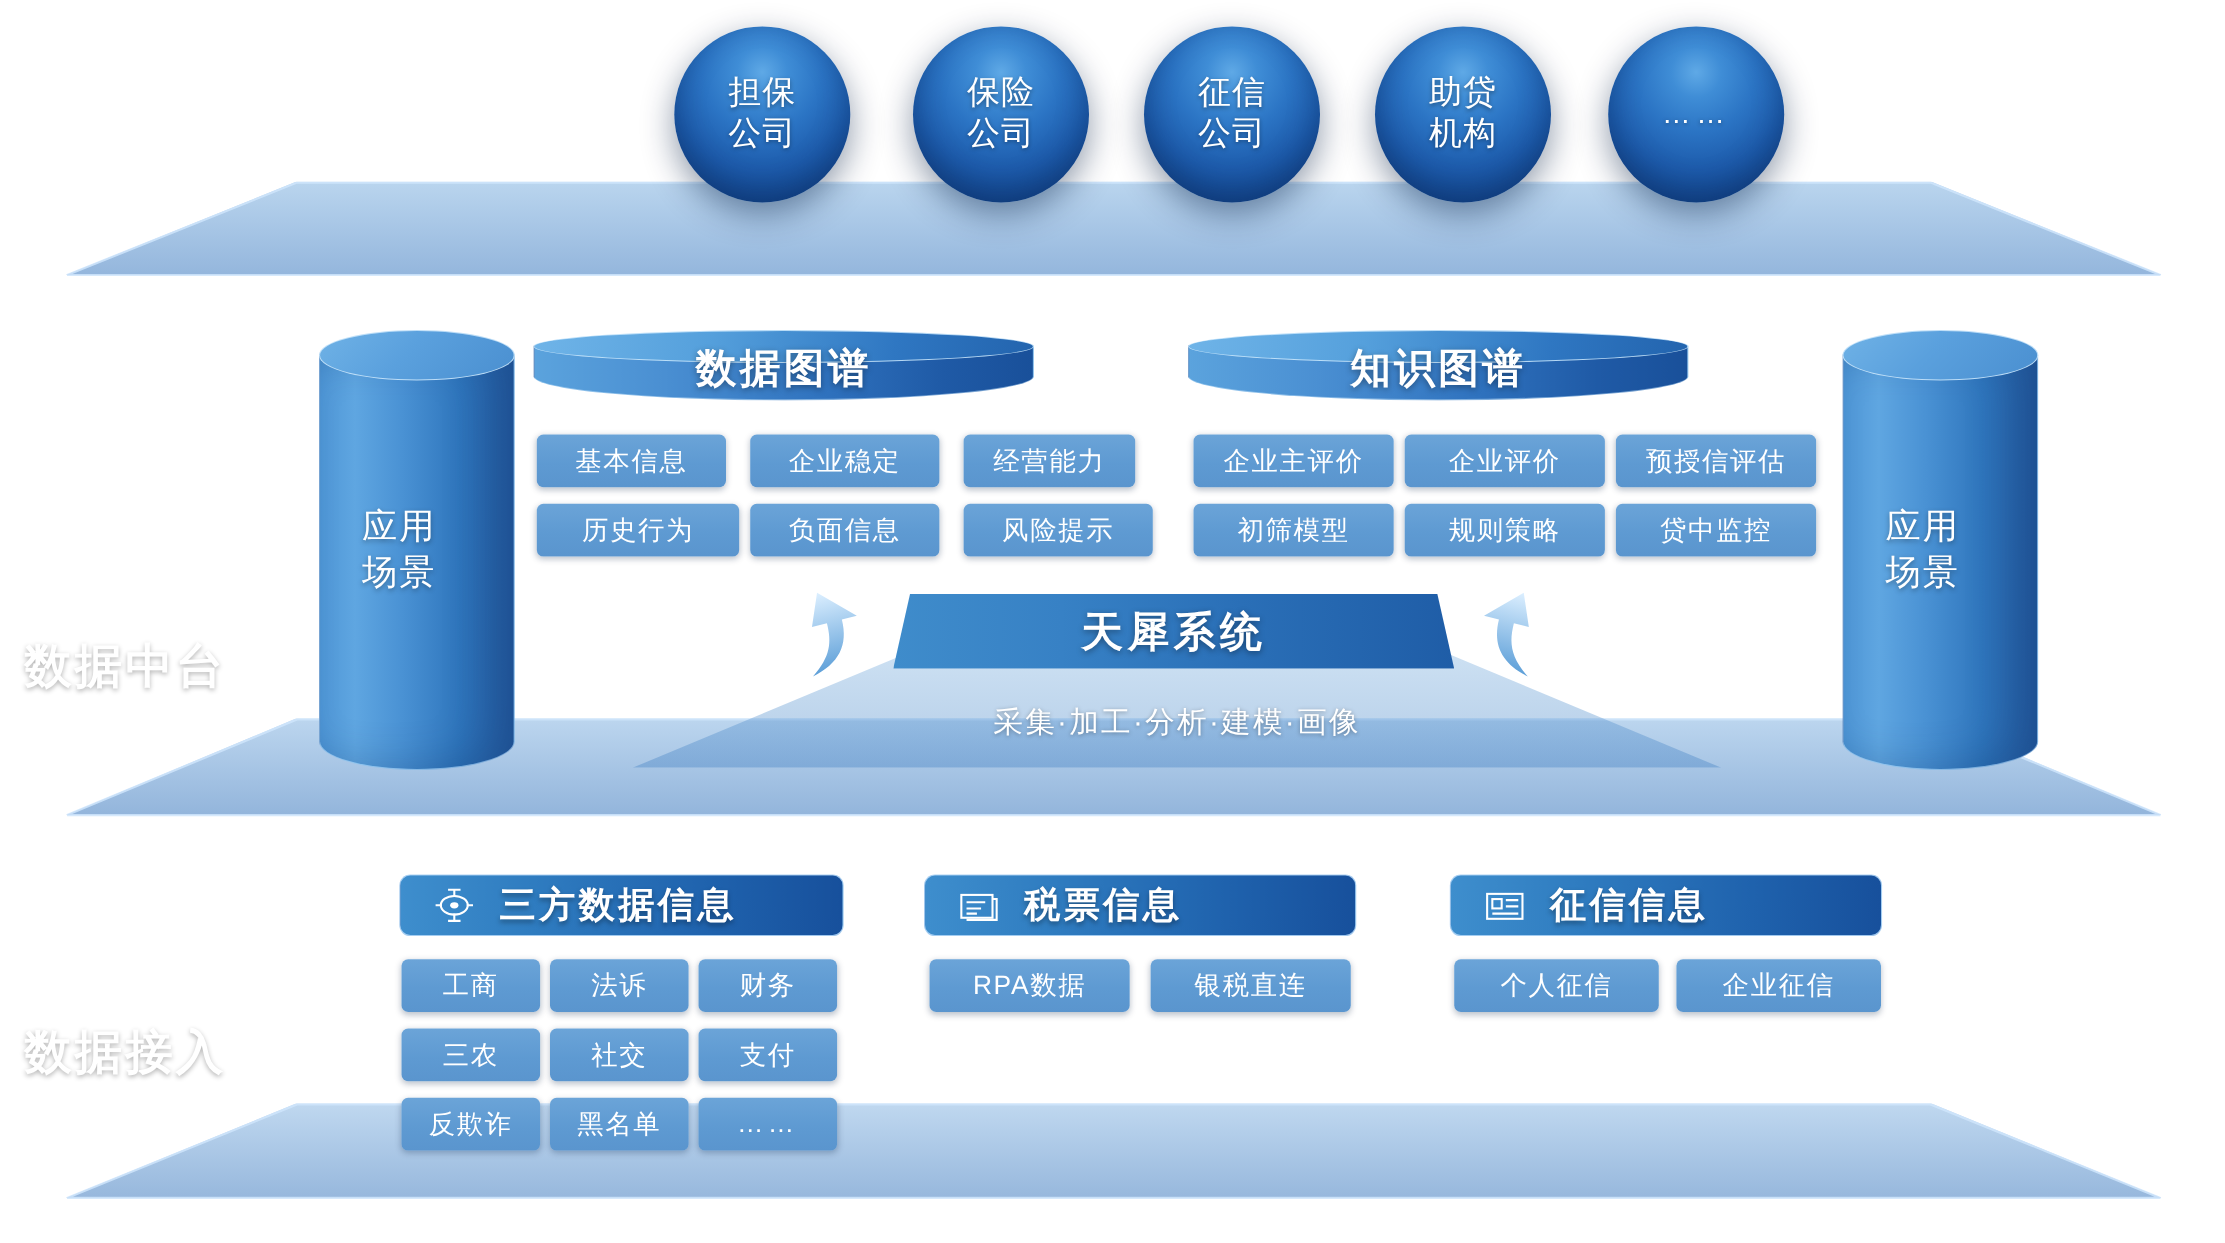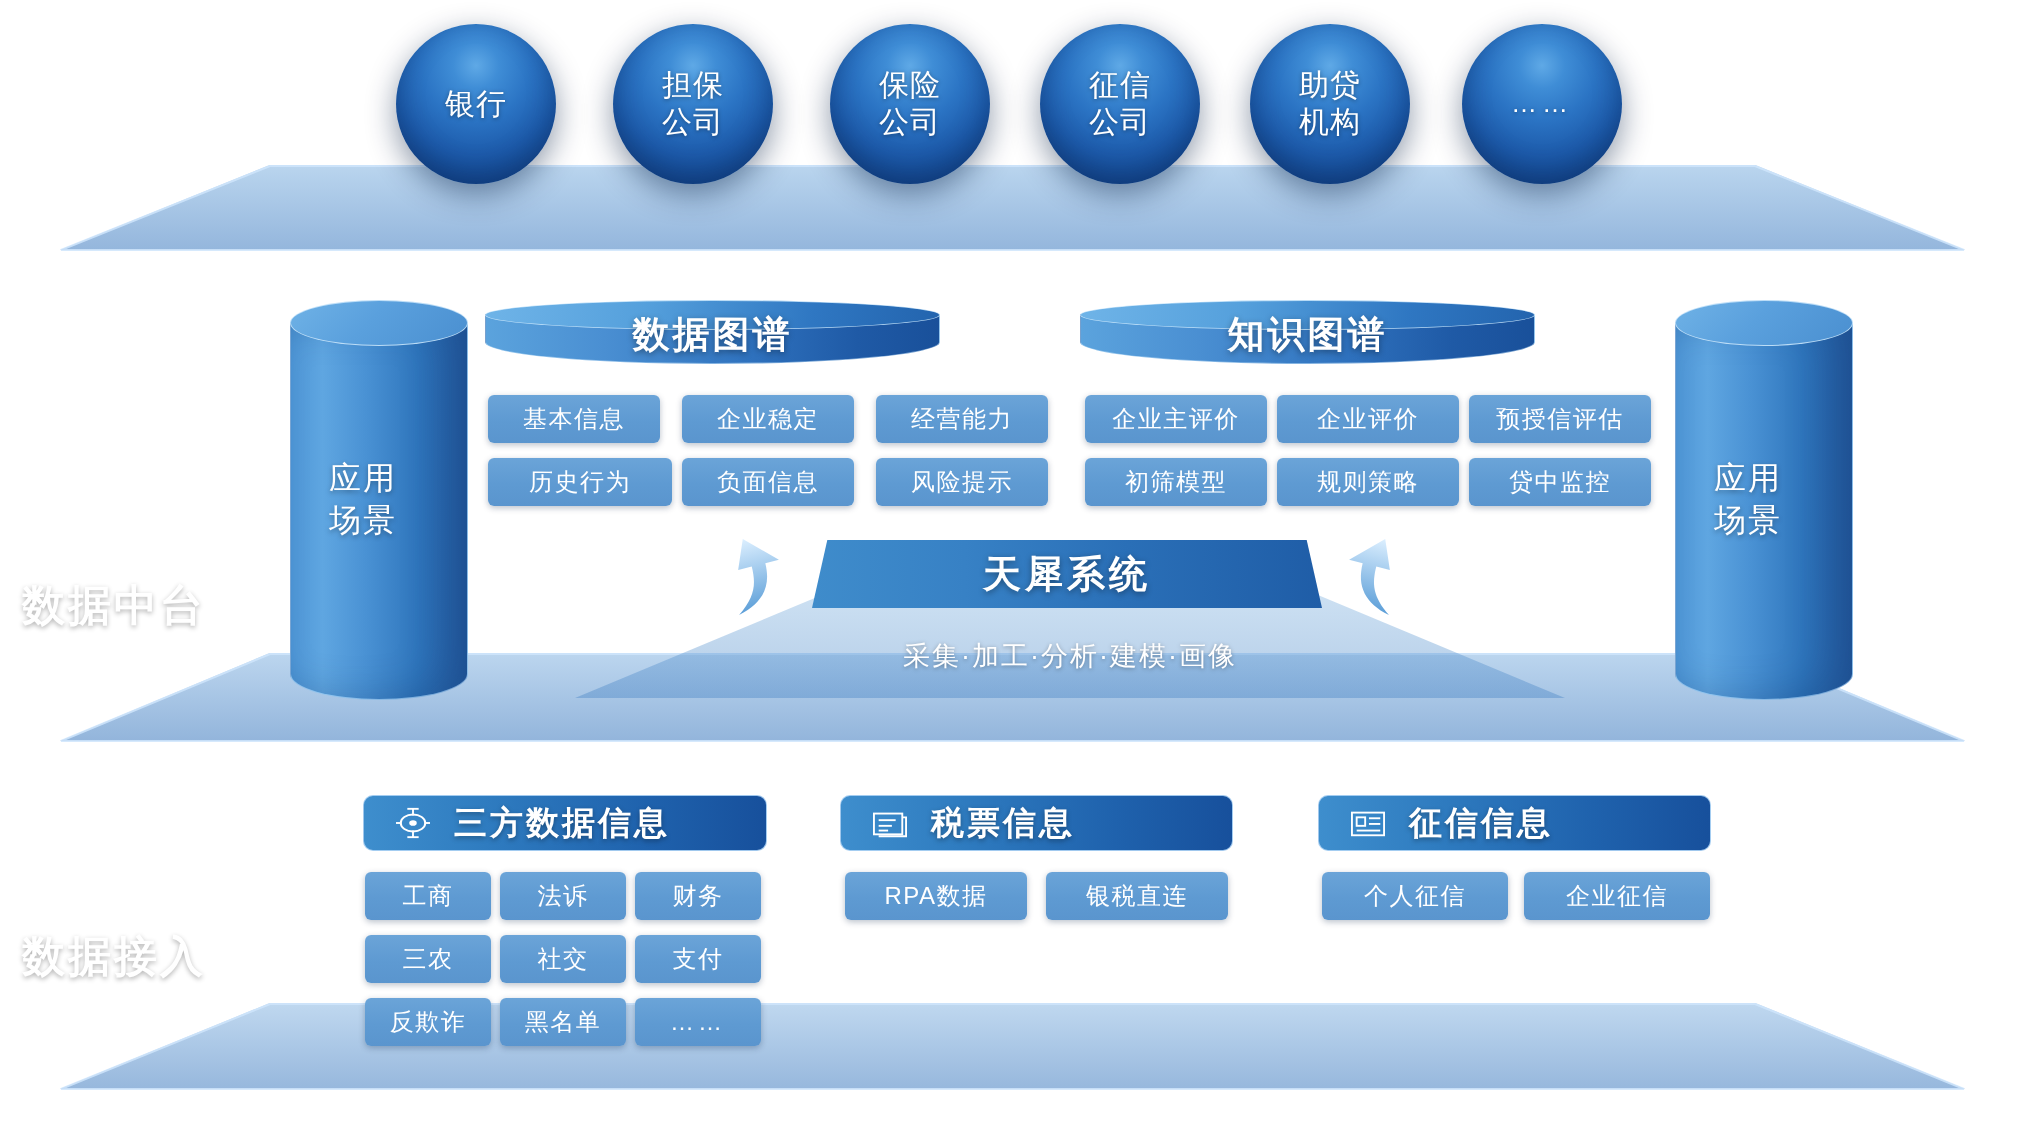--- a/index.html
+++ b/index.html
@@ -181,23 +181,20 @@
   <div class="platform" id="plat-mid"></div>
   <svg class="plat-svg" style="left:60px; top:653px;" width="1905" height="90">
     <polygon points="210,1 1695,1 1904,88 1,88" fill="none" stroke="#cfe5fb" stroke-width="2" opacity="0.85"></polygon>
   </svg>
 
   <div class="platform" id="plat-bot"></div>
   <svg class="plat-svg" style="left:60px; top:1003px;" width="1905" height="88">
     <polygon points="210,1 1695,1 1904,86 1,86" fill="none" stroke="#cfe5fb" stroke-width="2" opacity="0.85"></polygon>
   </svg>
 
-  <div class="sphere" style="left:396px; top:24px;">
-    <span class="sphere-label">银行</span>
-  </div>
   <div class="sphere" style="left:613px; top:24px;">
     <span class="sphere-label">担保
 公司</span>
   </div>
   <div class="sphere" style="left:830px; top:24px;">
     <span class="sphere-label">保险
 公司</span>
   </div>
   <div class="sphere" style="left:1040px; top:24px;">
     <span class="sphere-label">征信
@@ -232,21 +229,21 @@
   </div>
 
   <div class="disc" style="left:1080px; top:300px;">
     <div class="disc-body"></div>
     <div class="disc-top"></div>
     <div class="disc-label">知识图谱</div>
   </div>
 
   <div class="chip" style="left:488px; top:395px; width:172px;">基本信息</div>
   <div class="chip" style="left:682px; top:395px; width:172px;">企业稳定</div>
-  <div class="chip" style="left:876px; top:395px; width:172px;">经营能力</div>
+  <div class="chip" style="left:876px; top:395px; width:156px;">经营能力</div>
   <div class="chip" style="left:488px; top:458px; width:184px;">历史行为</div>
   <div class="chip" style="left:682px; top:458px; width:172px;">负面信息</div>
   <div class="chip" style="left:876px; top:458px; width:172px;">风险提示</div>
 
   <div class="chip" style="left:1085px; top:395px; width:182px;">企业主评价</div>
   <div class="chip" style="left:1277px; top:395px; width:182px;">企业评价</div>
   <div class="chip" style="left:1469px; top:395px; width:182px;">预授信评估</div>
   <div class="chip" style="left:1085px; top:458px; width:182px;">初筛模型</div>
   <div class="chip" style="left:1277px; top:458px; width:182px;">规则策略</div>
   <div class="chip" style="left:1469px; top:458px; width:182px;">贷中监控</div>

